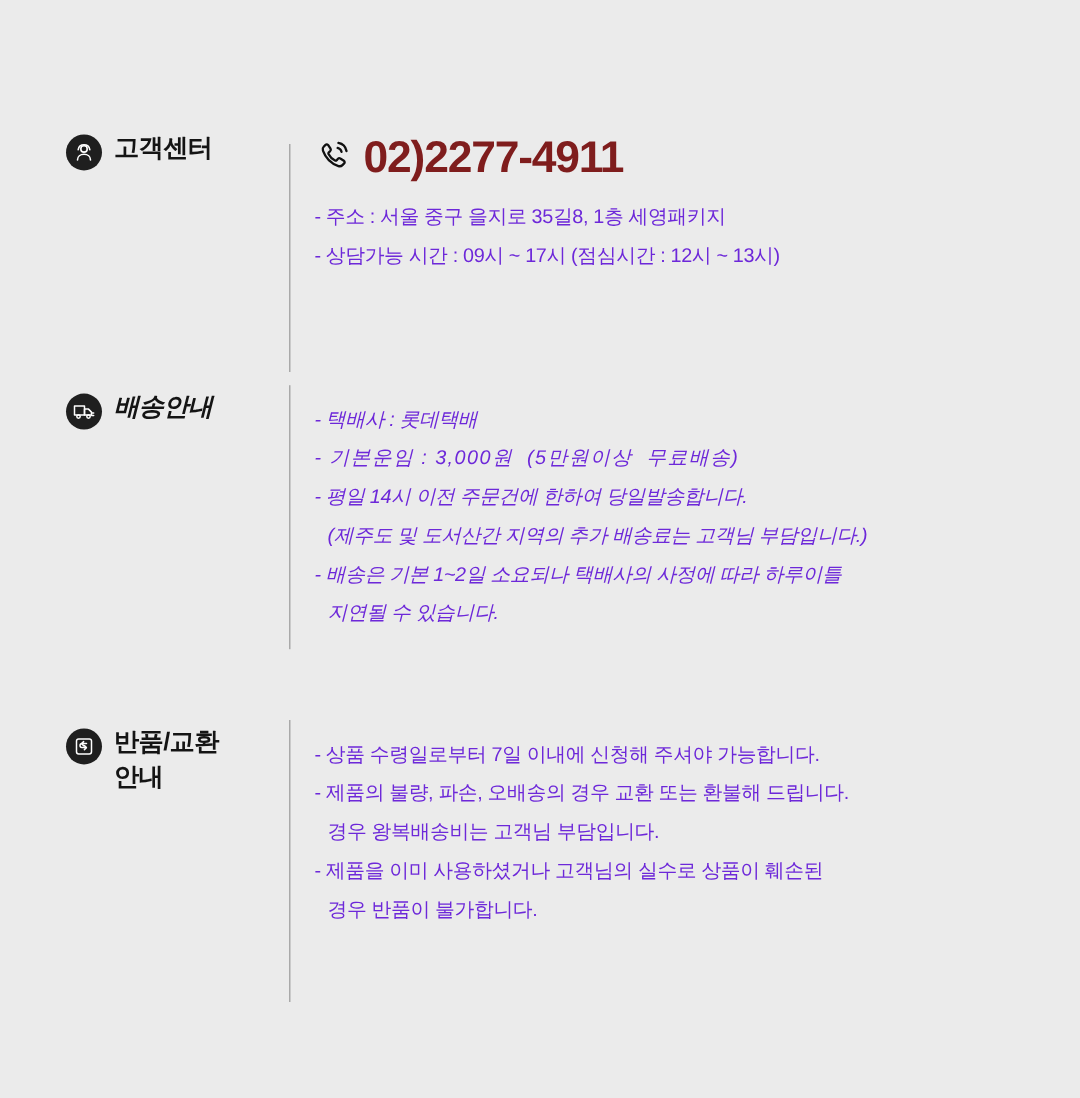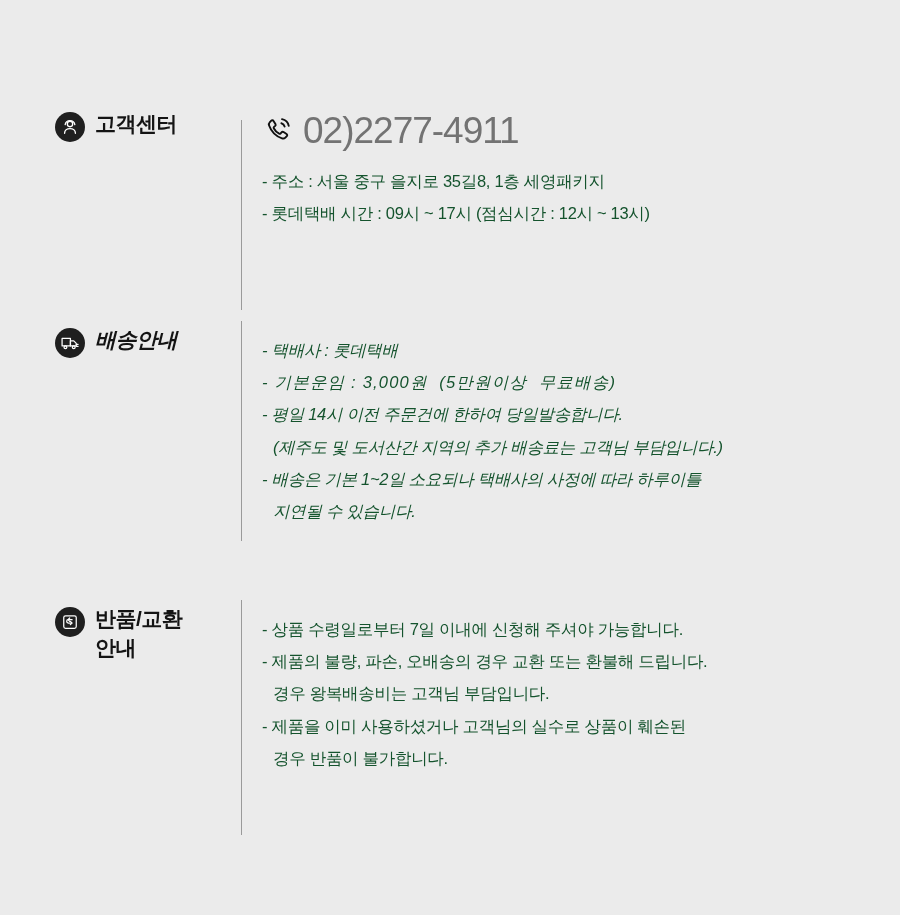--- a/index.html
+++ b/index.html
@@ -81,31 +81,31 @@
     margin-bottom: 16px;
   }
   .phone-icon {
     margin-right: 10px;
     color: #111;
     display: flex;
     align-items: center;
   }
   .phone-number {
     font-size: 37px;
-    font-weight: normal;
+    font-weight: bold;
     letter-spacing: -1px;
-    color: #737373;
+    color: #7f1d1d;
     line-height: 1;
   }
 
   .line {
     font-size: 16.5px;
     line-height: 1.95;
     letter-spacing: -0.3px;
-    color: #14532d;
+    color: #6d28d9;
     white-space: pre;
   }
   .line.indent {
     padding-left: 11px;
   }
   .line.spaced {
     letter-spacing: 1.2px;
   }
 
   
@@ -143,21 +143,21 @@
         <span class="phone-icon">
           <svg width="31" height="31" viewBox="0 0 24 24" fill="none" stroke="#111111" stroke-width="1.5" stroke-linecap="round" stroke-linejoin="round">
             <path d="M7.2 4.4c.5-.5 1.3-.4 1.7.2l1.5 2.3c.3.5.2 1.1-.2 1.5l-.9.8c-.3.3-.4.7-.2 1.1a9.5 9.5 0 0 0 4.2 4.2c.4.2.8.1 1.1-.2l.8-.9c.4-.4 1-.5 1.5-.2l2.3 1.5c.6.4.7 1.2.2 1.7l-1.1 1.1c-.7.7-1.7.9-2.6.6A16.5 16.5 0 0 1 5.5 8.1c-.3-.9-.1-1.9.6-2.6z"></path>
             <path d="M15.5 3.2c2.6.5 4.7 2.6 5.2 5.2"></path>
             <path d="M15 6.4c1.2.3 2.2 1.3 2.5 2.5"></path>
           </svg>
         </span>
         <span class="phone-number">02)2277-4911</span>
       </div>
       <div class="line">- 주소 : 서울 중구 을지로 35길8, 1층 세영패키지</div>
-      <div class="line">- 롯데택배 시간 : 09시 ~ 17시 (점심시간 : 12시 ~ 13시)</div>
+      <div class="line">- 상담가능 시간 : 09시 ~ 17시 (점심시간 : 12시 ~ 13시)</div>
     </div>
   </div>
 
   <div class="section" id="section-shipping">
     <div class="label-col">
       <span class="icon-badge">
         <svg width="20" height="20" viewBox="0 0 24 24" fill="none" stroke="#ffffff" stroke-width="1.5" stroke-linecap="round" stroke-linejoin="round">
           <path d="M2.5 6.5h10v9h-10z"></path>
           <path d="M12.5 9.5h4l3 3v3h-7z"></path>
           <circle cx="6.5" cy="17" r="1.7"></circle>

